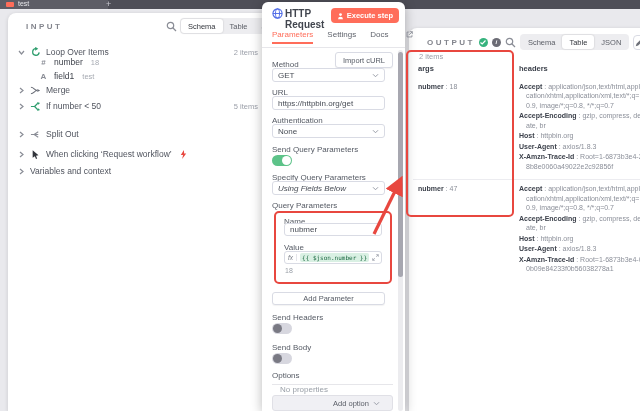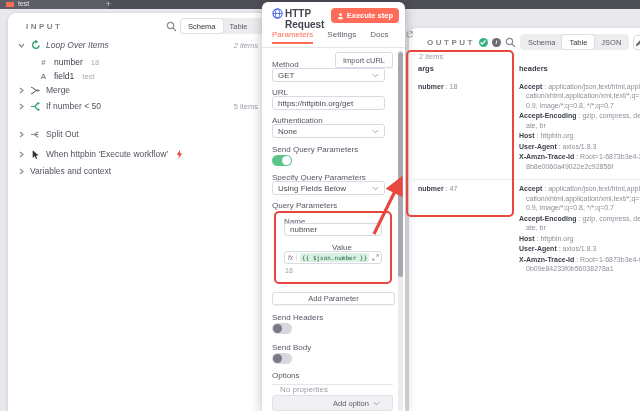--- a/index.html
+++ b/index.html
@@ -111,21 +111,21 @@
           <circle cx="4.5" cy="4.5" r="3.2" fill="none" stroke="#8a8d96" stroke-width="1.2"></circle>
           <line x1="7" y1="7" x2="10" y2="10" stroke="#8a8d96" stroke-width="1.2"></line>
         </svg>
     </div>
     <div class="seg" style="position:absolute;left:172px;top:5px;">
       <div class="on">Schema</div>
       <div>Table</div>
       <div>JSON</div>
     </div>
 
-    <div class="trow" style="top:25px;font-style:italic;">
+    <div class="trow" style="top:32px;">
       <svg class="chev" viewBox="0 0 7 7">
           <path d="M1,2 L3.5,5 L6,2" fill="none" stroke="#8a8d96" stroke-width="1.2"></path>
         </svg>
       <span class="ticon">
         <svg width="10" height="10" viewBox="0 0 11 11">
             <path d="M9,6 A3.6,3.6 0 1 1 5.5,1.9" fill="none" stroke="#2f9e6e" stroke-width="1.4"></path>
             <polygon points="4.6,-0.2 8,1.9 4.6,4" fill="#2f9e6e"></polygon>
           </svg>
       </span>
       <span>Loop Over Items</span>
@@ -180,21 +180,21 @@
     </div>
     <div class="trow" style="top:134px;">
       <svg class="chev" viewBox="0 0 7 7">
           <path d="M2,1 L5,3.5 L2,6" fill="none" stroke="#8a8d96" stroke-width="1.2"></path>
         </svg>
       <span class="ticon">
         <svg width="10" height="11" viewBox="0 0 12 12">
             <path d="M2,1 L9,7 L6,7.4 L7.4,10.8 L6,11.4 L4.6,8 L2,9.8 z" fill="#32353c"></path>
           </svg>
       </span>
-      <span>When httpbin ‘Execute workflow’</span>
+      <span>When clicking ‘Request workflow’</span>
       <span class="ticon" style="margin-left:1px;">
         <svg width="7" height="9" viewBox="0 0 7 10">
             <path d="M4,0 L0.5,5.5 H3 L2,10 L6.5,4 H4.2 z" fill="#e8473f"></path>
           </svg>
       </span>
     </div>
     <div class="trow" style="top:151px;">
       <svg class="chev" viewBox="0 0 7 7">
           <path d="M2,1 L5,3.5 L2,6" fill="none" stroke="#8a8d96" stroke-width="1.2"></path>
         </svg>
@@ -324,49 +324,49 @@
           </svg>
         </span>
     </div>
 
     <div class="mbody-label" style="top:143px;">Send Query Parameters</div>
     <div class="tog on" style="top:153px;">
         <span class="knob"></span>
       </div>
 
     <div class="mbody-label" style="top:171px;">Specify Query Parameters</div>
-    <div class="fld" style="top:179px;">
+    <div class="fld" style="top:179px;font-style:italic;">
       <span>Using Fields Below</span>
       <span class="dd">
           <svg width="7" height="5" viewBox="0 0 8 6">
             <path d="M1,1.5 L4,4.5 L7,1.5" fill="none" stroke="#9a9ea8" stroke-width="1.2"></path>
           </svg>
         </span>
     </div>
 
     <div class="mbody-label" style="top:199px;">Query Parameters</div>
 
     <div class="mbody-label" style="top:215px;left:22px;">Name</div>
     <div class="fld" style="top:221px;left:22px;width:98px;height:13px;">
       <span>nubmer</span>
     </div>
 
-    <div class="mbody-label" style="top:241px;left:22px;margin-left:48px;">Value</div>
+    <div class="mbody-label" style="top:241px;left:22px;">Value</div>
     <div class="expr" style="top:249px;">
       <span class="fx">fx</span>
       <span class="expr-code">{{ $json.number }}</span>
       <span style="margin-left:auto;">
         <svg width="7" height="7" viewBox="0 0 10 10">
             <path d="M9,1 L6,4 M9,1 h-3 M9,1 v3 M1,9 L4,6 M1,9 v-3 M1,9 h3" fill="none" stroke="#9a9ea8" stroke-width="1.1"></path>
           </svg>
       </span>
     </div>
     <div class="expr-preview" style="top:265px;">18</div>
 
-    <div class="btn-light" style="top:290px;left:10px;width:123px;height:13px;box-sizing:border-box;">Add Parameter</div>
+    <div class="btn-light" style="top:290px;left:10px;width:113px;height:13px;box-sizing:border-box;">Add Parameter</div>
 
     <div class="mbody-label" style="top:311px;">Send Headers</div>
     <div class="tog off" style="top:321px;">
         <span class="knob"></span>
       </div>
 
     <div class="mbody-label" style="top:341px;">Send Body</div>
     <div class="tog off" style="top:351px;">
         <span class="knob"></span>
       </div>

